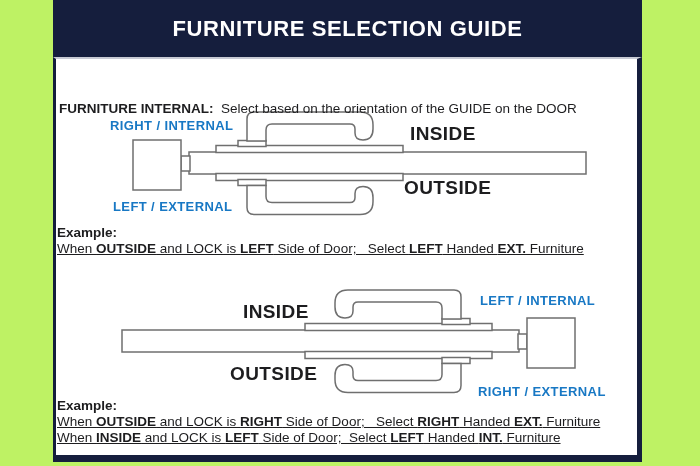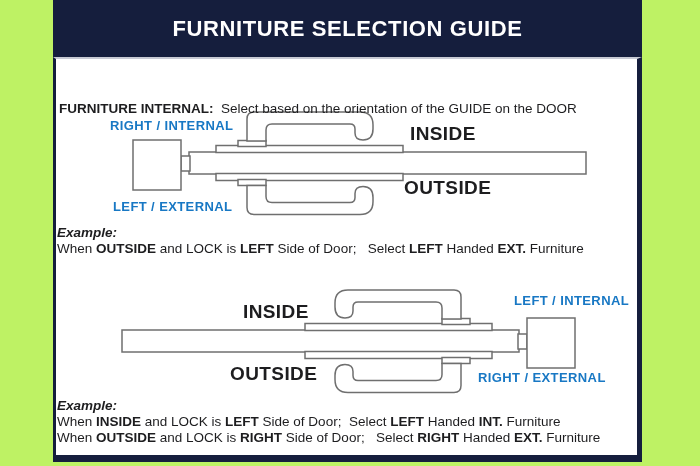--- a/index.html
+++ b/index.html
@@ -38,22 +38,22 @@
     letter-spacing:0.4px;white-space:nowrap;
   }
   .side-label{
     position:absolute;font-size:19px;font-weight:700;color:#1d1d1f;
     letter-spacing:0.4px;white-space:nowrap;
   }
   .example{
     position:absolute;left:57px;width:582px;color:#1d1d1f;
     font-size:13.5px;line-height:16px;
   }
-  .example .ex-heading{font-weight:700;font-style:italic;}
-  .example .ex-line{white-space:pre-wrap;}
+  .example .ex-heading{font-weight:700;}
+  .example .ex-line{white-space:pre-wrap;text-decoration:underline;}
   b{font-weight:700;}
 </style>
 </head>
 <body>
 
 <div class="page">
 
   <div class="panel-header">
     <div class="panel-title">FURNITURE SELECTION GUIDE</div>
   </div>
@@ -87,22 +87,22 @@
   <div class="side-label" style="left:410px;top:123px;">INSIDE</div>
   <div class="side-label" style="left:404px;top:177px;">OUTSIDE</div>
 
   <div class="example" style="top:225px;">
     <div class="ex-heading">Example:</div>
     <div class="ex-line"><span>When </span><b>OUTSIDE</b><span> and LOCK is </span><b>LEFT</b><span> Side of Door;   Select </span><b>LEFT</b><span> Handed </span><b>EXT.</b><span> Furniture</span></div>
   </div>
 
   <div class="side-label" style="left:243px;top:301px;">INSIDE</div>
   <div class="side-label" style="left:230px;top:363px;">OUTSIDE</div>
-  <div class="blue-label" style="left:480px;top:293px;margin-left:34px;">LEFT / INTERNAL</div>
-  <div class="blue-label" style="left:478px;top:370px;">RIGHT / EXTERNAL</div>
+  <div class="blue-label" style="left:480px;top:293px;">LEFT / INTERNAL</div>
+  <div class="blue-label" style="left:478px;top:384px;">RIGHT / EXTERNAL</div>
 
   <div class="example" style="top:398px;">
     <div class="ex-heading">Example:</div>
+    <div class="ex-line"><span>When </span><b>OUTSIDE</b><span> and LOCK is </span><b>RIGHT</b><span> Side of Door;   Select </span><b>RIGHT</b><span> Handed </span><b>EXT.</b><span> Furniture</span></div>
     <div class="ex-line"><span>When </span><b>INSIDE</b><span> and LOCK is </span><b>LEFT</b><span> Side of Door;  Select </span><b>LEFT</b><span> Handed </span><b>INT.</b><span> Furniture</span></div>
-    <div class="ex-line"><span>When </span><b>OUTSIDE</b><span> and LOCK is </span><b>RIGHT</b><span> Side of Door;   Select </span><b>RIGHT</b><span> Handed </span><b>EXT.</b><span> Furniture</span></div>
   </div>
 
 </div>
 
 </body></html>

